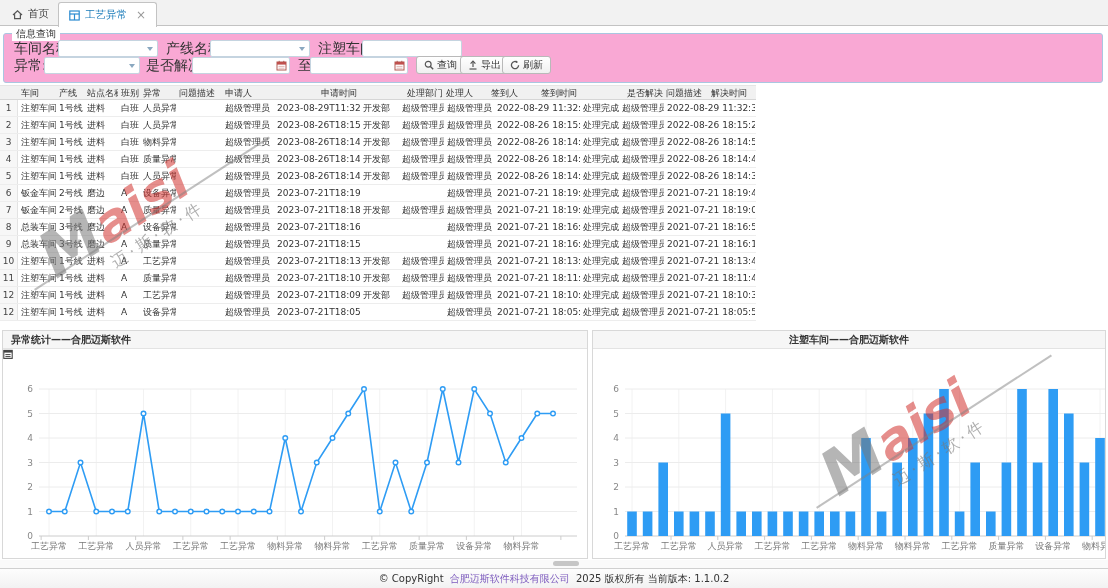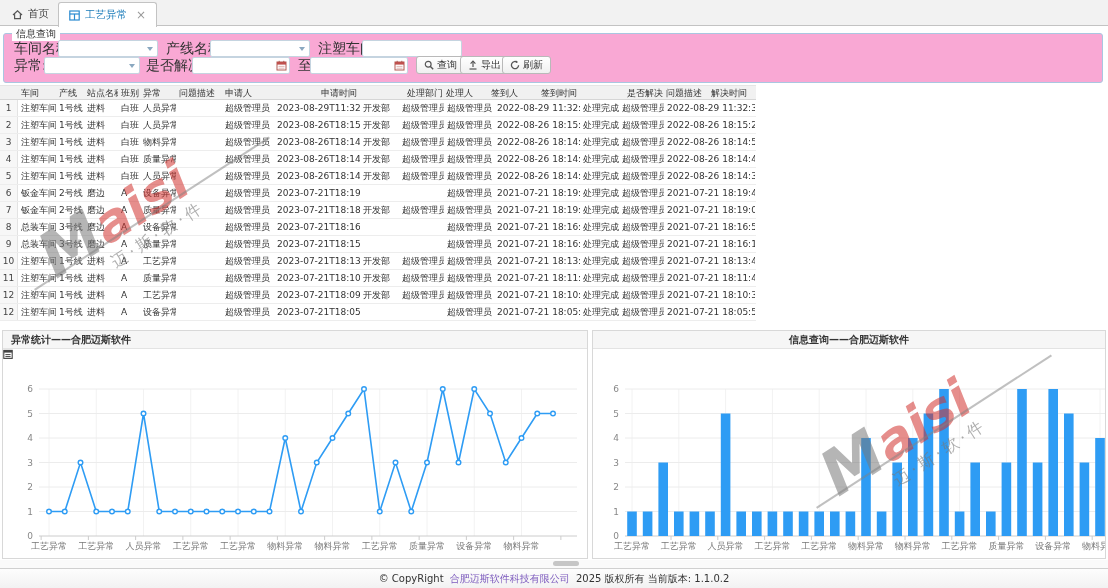--- a/index.html
+++ b/index.html
@@ -504,21 +504,21 @@
         <circle cx="502.75" cy="113.5" r="2.3" fill="#fff" stroke="#2e9cf4" stroke-width="1.4"></circle>
         <circle cx="518.5" cy="89" r="2.3" fill="#fff" stroke="#2e9cf4" stroke-width="1.4"></circle>
         <circle cx="534.25" cy="64.5" r="2.3" fill="#fff" stroke="#2e9cf4" stroke-width="1.4"></circle>
         <circle cx="550" cy="64.5" r="2.3" fill="#fff" stroke="#2e9cf4" stroke-width="1.4"></circle>
       </svg>
     </div>
 </div>
 
 <div class="panel right">
   <div class="panel-header">
-    <span>信息查询——合肥迈斯软件</span>
+    <span>注塑车间——合肥迈斯软件</span>
   </div>
   <div id="chart-1">
       <svg width="558" height="210">
         <line x1="39" y1="40" x2="39" y2="187" stroke="#f2f2f2" stroke-width="1"></line>
         <line x1="85.8" y1="40" x2="85.8" y2="187" stroke="#f2f2f2" stroke-width="1"></line>
         <line x1="132.6" y1="40" x2="132.6" y2="187" stroke="#f2f2f2" stroke-width="1"></line>
         <line x1="179.4" y1="40" x2="179.4" y2="187" stroke="#f2f2f2" stroke-width="1"></line>
         <line x1="226.2" y1="40" x2="226.2" y2="187" stroke="#f2f2f2" stroke-width="1"></line>
         <line x1="273" y1="40" x2="273" y2="187" stroke="#f2f2f2" stroke-width="1"></line>
         <line x1="319.8" y1="40" x2="319.8" y2="187" stroke="#f2f2f2" stroke-width="1"></line>

